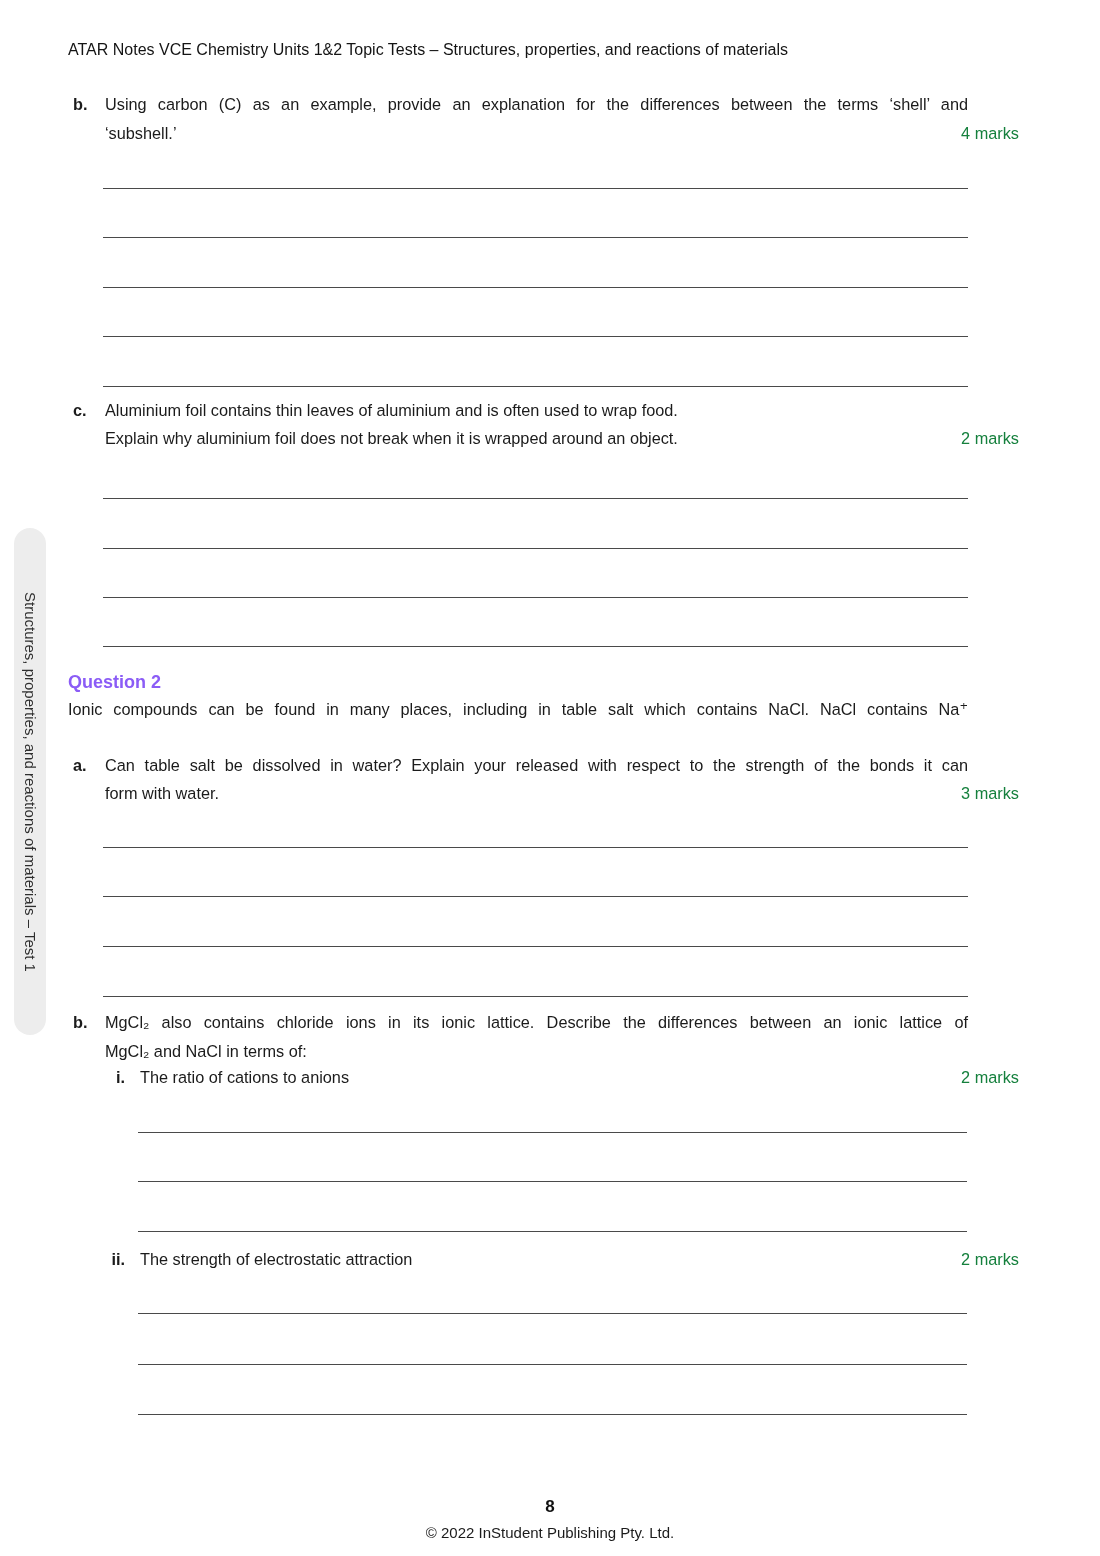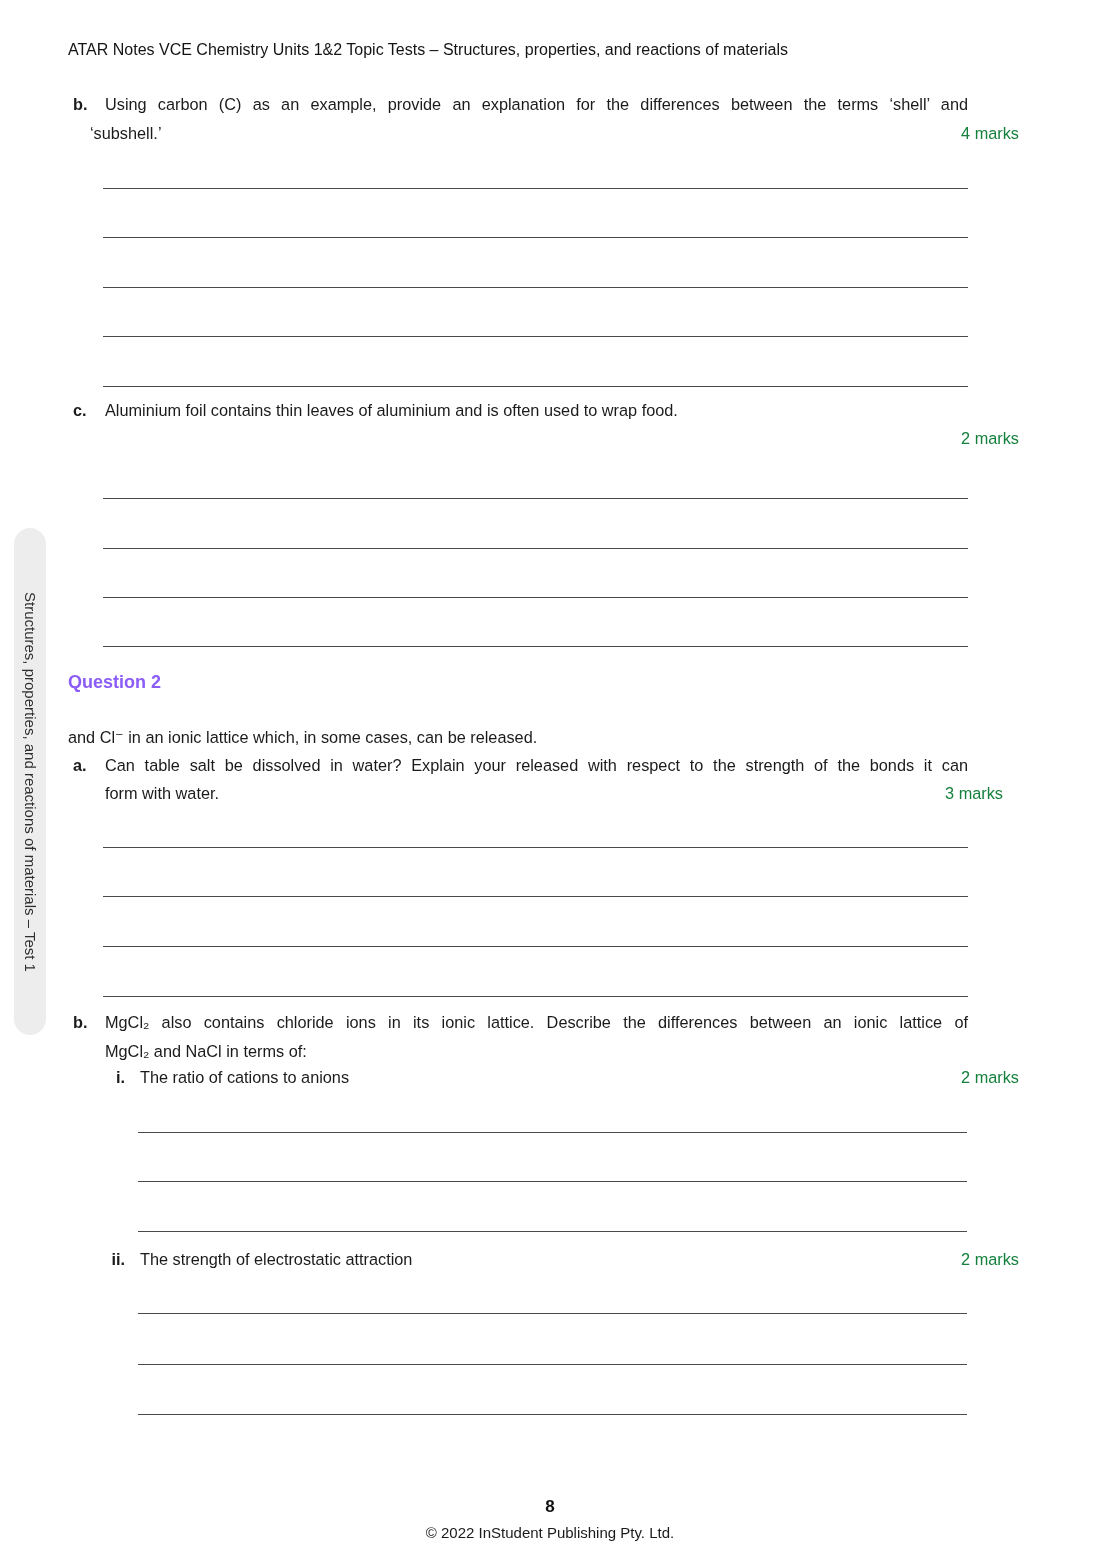--- a/index.html
+++ b/index.html
@@ -45,47 +45,48 @@
 </style>
 </head>
 <body>
 
 <div class="page">
 
   <div class="abs header-text nowrap" style="left:68px; top:41px;">ATAR Notes VCE Chemistry Units 1&amp;2 Topic Tests – Structures, properties, and reactions of materials</div>
 
   <div class="abs qmarker" style="left:73px; top:95px;">b.</div>
   <div class="abs stretch" style="left:105px; top:95px; width:863px;">Using carbon (C) as an example, provide an explanation for the differences between the terms ‘shell’ and</div>
-  <div class="abs" style="left:90px; top:124px;">‘subshell.’</div>
+  <div class="abs" style="left:105px; top:124px;">‘subshell.’</div>
   <div class="abs marks" style="right:60px; top:124px;">4 marks</div>
   <div class="abs rules" style="left:103px; top:139px; width:865px; --rh:49.6px;">
       <div class="rule"></div>
       <div class="rule"></div>
       <div class="rule"></div>
       <div class="rule"></div>
       <div class="rule"></div>
     </div>
 
   <div class="abs qmarker" style="left:73px; top:401px;">c.</div>
   <div class="abs nowrap" style="left:105px; top:401px;">Aluminium foil contains thin leaves of aluminium and is often used to wrap food.</div>
+  <div class="abs nowrap" style="left:105px; top:429px;">Explain why aluminium foil does not break when it is wrapped around an object.</div>
   <div class="abs marks" style="right:60px; top:429px;">2 marks</div>
   <div class="abs rules" style="left:103px; top:450px; width:865px; --rh:49.3px;">
       <div class="rule"></div>
       <div class="rule"></div>
       <div class="rule"></div>
       <div class="rule"></div>
     </div>
 
   <div class="abs heading2" style="left:68px; top:672px;">Question 2</div>
-  <div class="abs" style="left:68px; top:728px;">and Cl⁻ in an ionic lattice which, in some cases, can be released.</div>
+  <div class="abs stretch" style="left:68px; top:700px; width:900px;">Ionic compounds can be found in many places, including in table salt which contains NaCl. NaCl contains Na⁺</div>
 
   <div class="abs qmarker" style="left:73px; top:756px;">a.</div>
   <div class="abs stretch" style="left:105px; top:756px; width:863px;">Can table salt be dissolved in water? Explain your released with respect to the strength of the bonds it can</div>
   <div class="abs" style="left:105px; top:784px;">form with water.</div>
-  <div class="abs marks" style="right:76px; top:784px;">3 marks</div>
+  <div class="abs marks" style="right:60px; top:784px;">3 marks</div>
   <div class="abs rules" style="left:103px; top:798px; width:865px; --rh:49.7px;">
       <div class="rule"></div>
       <div class="rule"></div>
       <div class="rule"></div>
       <div class="rule"></div>
     </div>
 
   <div class="abs qmarker" style="left:73px; top:1013px;">b.</div>
   <div class="abs stretch" style="left:105px; top:1013px; width:863px;">MgCl₂ also contains chloride ions in its ionic lattice. Describe the differences between an ionic lattice of</div>
   <div class="abs" style="left:105px; top:1042px;">MgCl₂ and NaCl in terms of:</div>

